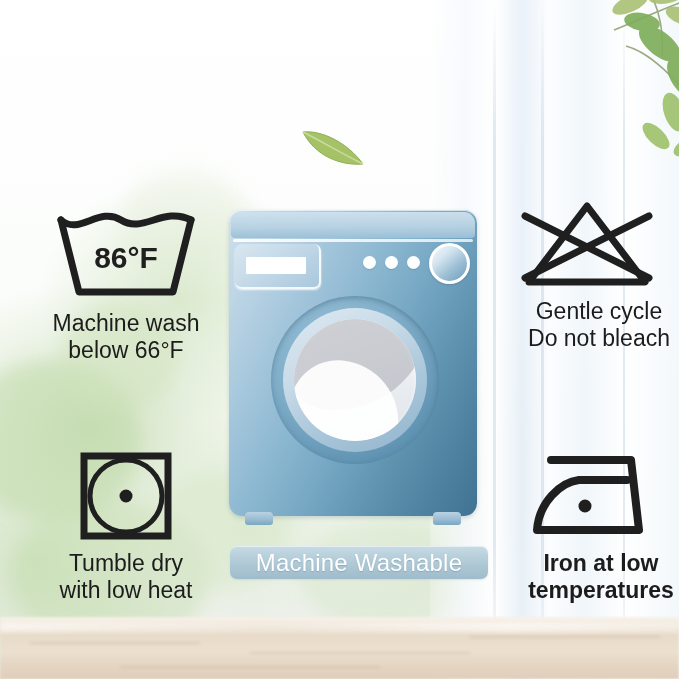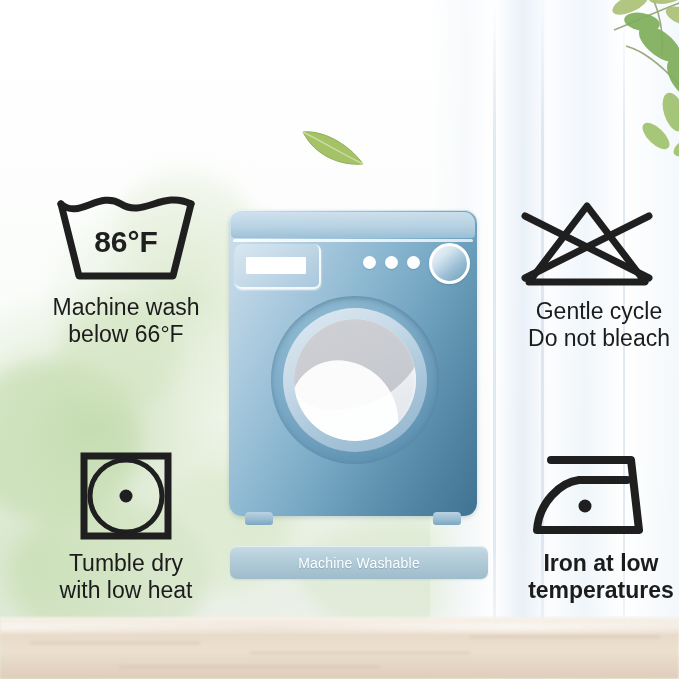--- a/index.html
+++ b/index.html
@@ -144,21 +144,21 @@
   .cell .caption {
     margin-top: 6px;
     color: #1c1c1c;
     font-size: 23px;
     line-height: 1.18;
     text-align: center;
     white-space: pre-line;
     font-family: "Liberation Sans", sans-serif;
   }
 
-  #cell-wash   { left: 16px;  top: 192px; width: 220px; }
+  #cell-wash   { left: 16px;  top: 208px; width: 220px; }
   #cell-bleach { left: 498px; top: 196px; width: 178px; }
   #cell-dry    { left: 16px;  top: 448px; width: 220px; }
   #cell-iron   { left: 500px; top: 448px; width: 178px; font-weight: bold; }
 
   #cell-bleach .caption, #cell-iron .caption { white-space: pre-line; margin-left: 24px; }
 
   
   .machine {
     position: absolute;
     left: 229px;
@@ -307,21 +307,21 @@
     height: 33px;
     border-radius: 7px;
     background: linear-gradient(180deg, #c7dbe4 0%, #b4cdd9 40%, #a9c4d2 70%, #9fbccc 100%);
     display: flex;
     align-items: center;
     justify-content: center;
     box-shadow: inset 0 1px 0 rgba(255,255,255,0.55), 0 1px 2px rgba(120,150,165,0.2);
   }
   .badge-text {
     color: #ffffff;
-    font-size: 14px;
+    font-size: 24px;
     letter-spacing: 0.2px;
     text-shadow: 0 1px 1px rgba(110,145,165,0.5);
     white-space: nowrap;
   }
 
   
   .leaf-float {
     position: absolute;
     left: 299px;
     top: 122px;

